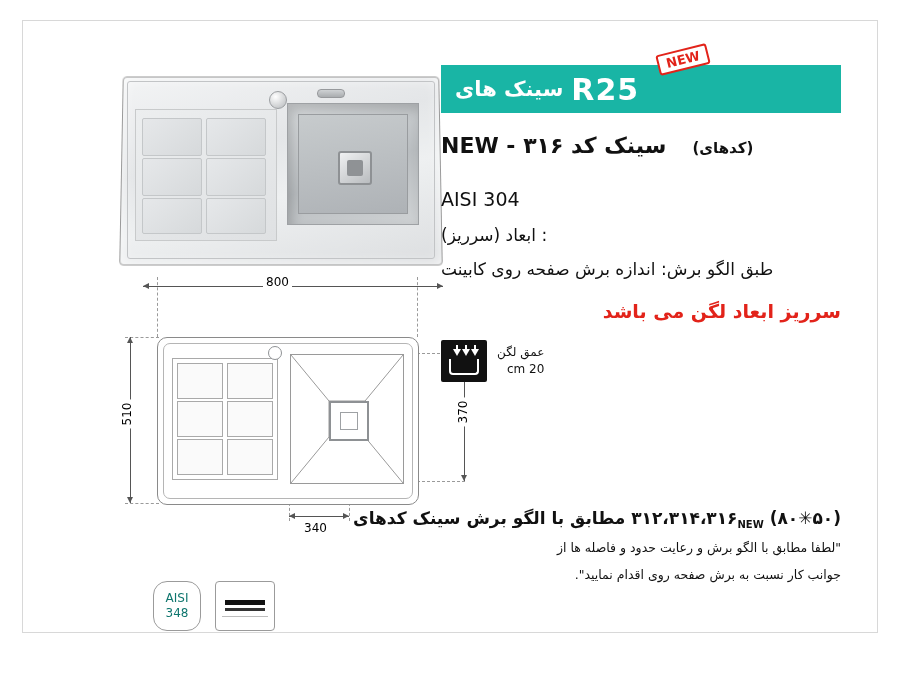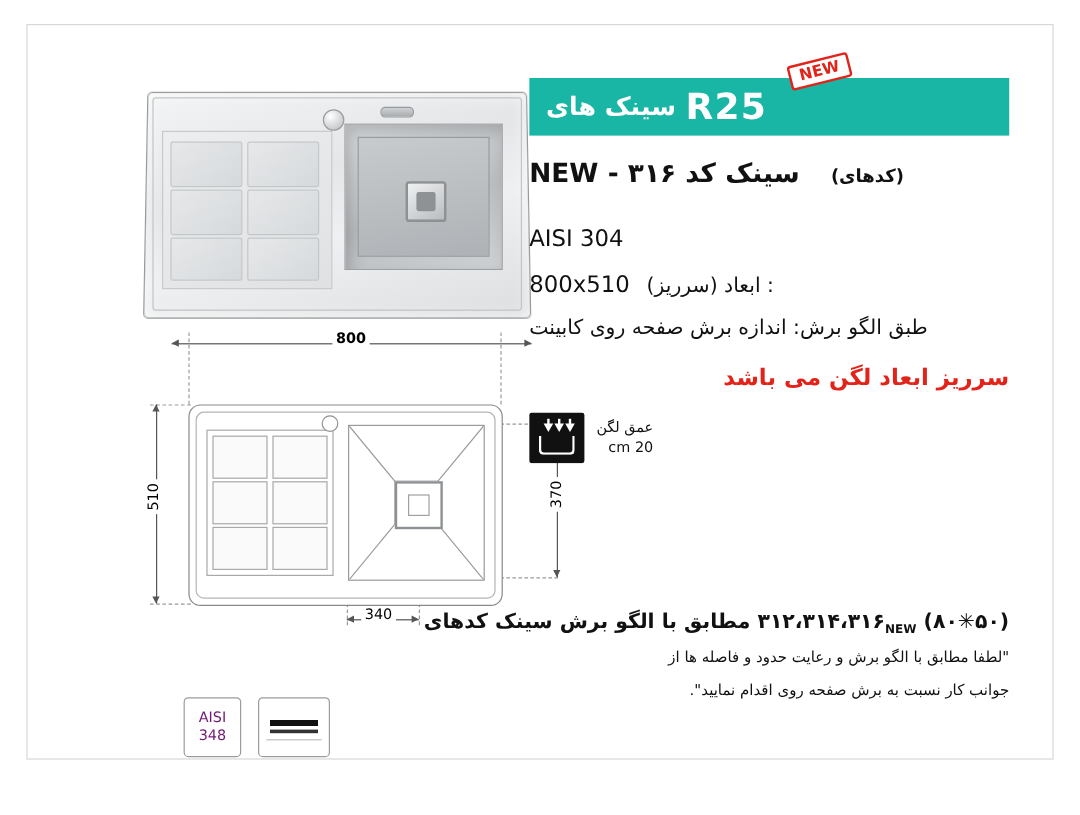--- a/index.html
+++ b/index.html
@@ -133,23 +133,23 @@
   .arrowR{border-top:3px solid transparent;border-bottom:3px solid transparent;border-left:6px solid #555;}
   .arrowU{border-left:3px solid transparent;border-right:3px solid transparent;border-bottom:6px solid #555;position:absolute;}
   .arrowD{border-left:3px solid transparent;border-right:3px solid transparent;border-top:6px solid #555;position:absolute;}
   .rot{transform:rotate(-90deg);transform-origin:center center;}
 
   
   .badges{
     position:absolute;left:70px;top:520px;display:flex;gap:14px;direction:ltr;
   }
   .badge-aisi{
-    width:46px;height:48px;border:1px solid #9b9b9b;border-radius:4px;
+    width:46px;height:48px;border:1px solid #9b9b9b;border-radius:14px;
     display:flex;flex-direction:column;align-items:center;justify-content:center;
-    font-size:12px;line-height:1.25;color:#701a75;background:#fff;
+    font-size:12px;line-height:1.25;color:#0f766e;background:#fff;
   }
   .badge-plate{
     width:58px;height:48px;border:1px solid #9b9b9b;border-radius:4px;background:#fff;
     position:relative;
   }
   .badge-plate .bar{position:absolute;left:9px;right:9px;background:#111;}
   .badge-plate .bar.b1{top:18px;height:5px;}
   .badge-plate .bar.b2{top:26px;height:3px;background:#333;}
   .badge-plate .line{position:absolute;left:6px;right:6px;top:34px;height:1px;background:#bdbdbd;}
 
@@ -254,21 +254,21 @@
           <div class="drain"></div>
         </div>
         <div class="taphole"></div>
         <div class="overflow"></div>
       </div>
 
       <div style="position:absolute;left:60px;top:214px;width:300px;height:22px;">
         <div class="hline" style="left:0;right:0;top:11px;"></div>
         <div class="arrowL" style="left:0;top:8px;"></div>
         <div class="arrowR" style="right:0;top:8px;"></div>
-        <div class="dimlabel" style="left:134px;top:0;font-weight:bold;">800</div>
+        <div class="dimlabel" style="left:120px;top:0;">800</div>
       </div>
 
       <div class="plan">
 
         <div class="ext" style="left:52px;top:-16px;height:60px;"></div>
         <div class="ext" style="left:312px;top:-16px;height:60px;"></div>
         <div class="ext" style="left:184px;top:144px;height:84px;"></div>
         <div class="ext" style="left:244px;top:144px;height:84px;"></div>
         <div class="exth" style="left:20px;top:44px;width:34px;"></div>
         <div class="exth" style="left:20px;top:210px;width:34px;"></div>
@@ -312,21 +312,21 @@
           <div class="vline" style="left:11px;top:0;bottom:0;"></div>
           <div class="arrowU" style="left:8px;top:0;"></div>
           <div class="arrowD" style="left:8px;bottom:0;"></div>
           <div class="dimlabel rot" style="left:-4px;top:52px;">370</div>
         </div>
 
         <div style="position:absolute;left:184px;top:212px;width:60px;height:22px;">
           <div class="hline" style="left:0;right:0;top:11px;"></div>
           <div class="arrowL" style="left:0;top:8px;"></div>
           <div class="arrowR" style="right:0;top:8px;"></div>
-          <div class="dimlabel" style="left:12px;top:0;">340</div>
+          <div class="dimlabel" style="left:12px;top:16px;">340</div>
         </div>
       </div>
 
       <div class="badges">
         <div class="badge-aisi">
           <span>AISI</span>
           <span>348</span>
         </div>
         <div class="badge-plate">
           <div class="bar b1"></div>
@@ -348,21 +348,20 @@
         <span class="tokar">(کدهای)</span>
         <span class="codetxt">سینک کد  NEW - ۳۱۶</span>
       </div>
 
       <div class="spec">
         <div class="line">
           <span class="ltr">AISI 304</span>
         </div>
         <div class="line">
           <span>: ابعاد (سرریز)</span>
-          <span class="ltr">800x510</span>
         </div>
         <div class="line">
           <span>طبق الگو برش: اندازه برش صفحه روی کابینت</span>
         </div>
       </div>
 
       <div class="warn">سرریز ابعاد لگن می باشد</div>
 
       <div class="depth">
         <div class="txt">

